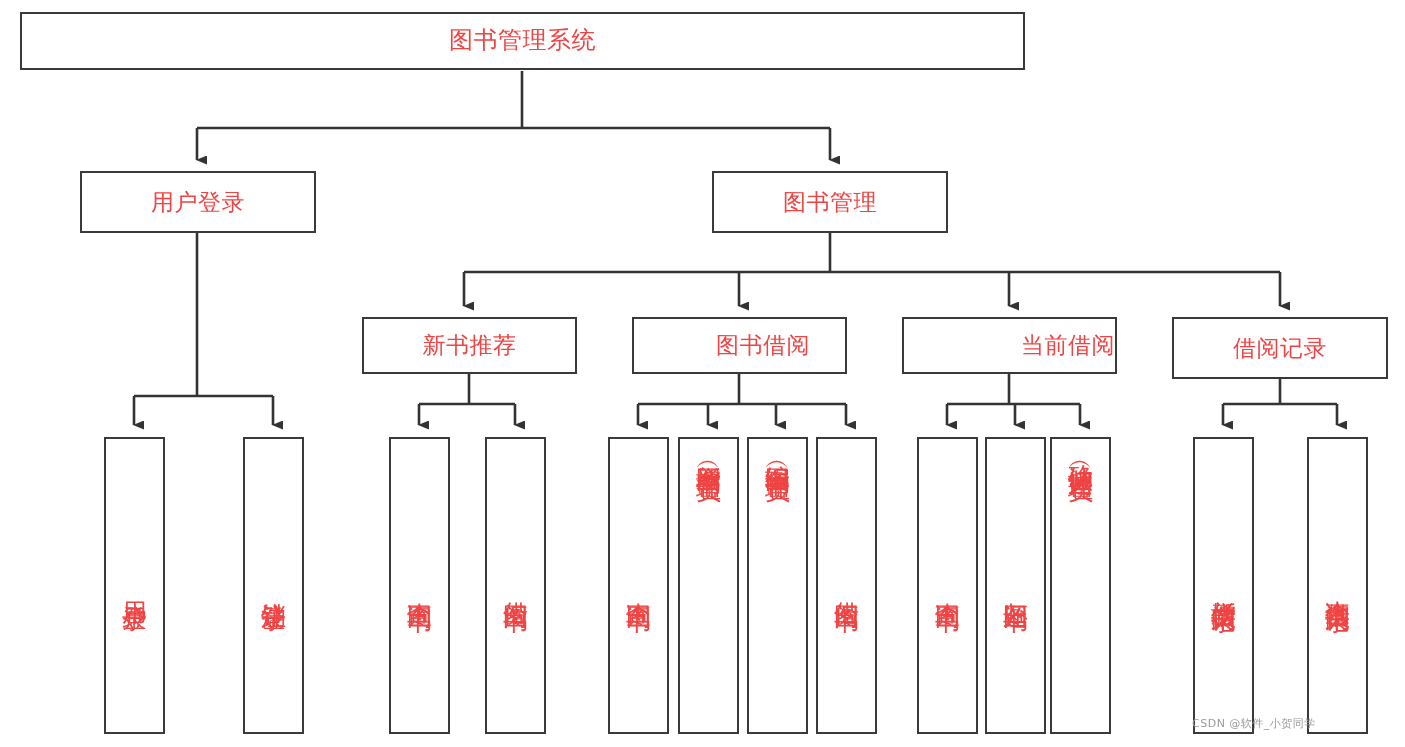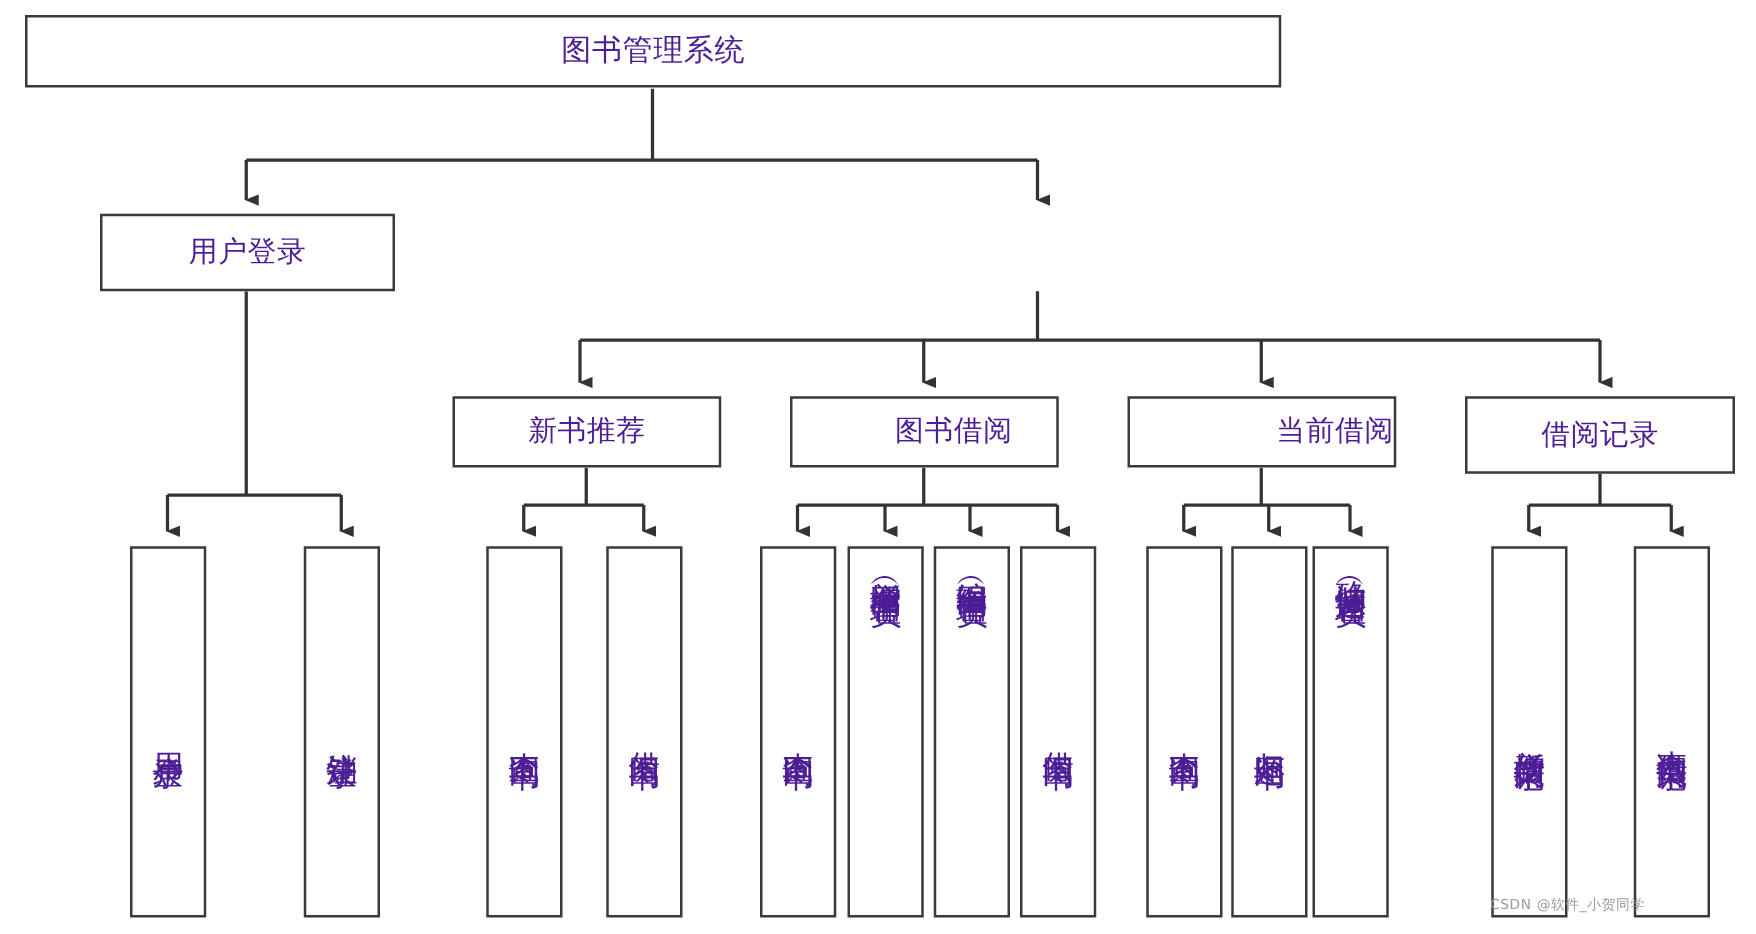--- a/index.html
+++ b/index.html
@@ -27,21 +27,21 @@
     pointer-events: none;
   }
   .node {
     position: absolute;
     box-sizing: border-box;
     border: 2.5px solid #3a3a3a;
     background: #ffffff;
     display: flex;
     align-items: center;
     justify-content: center;
-    color: #4c1d95;
+    color: #ef4444;
   }
   .node .label {
     display: block;
     line-height: 1.05;
     letter-spacing: 0.5px;
   }
   
   .node.h .label {
     writing-mode: horizontal-tb;
     font-size: 23px;
@@ -129,20 +129,23 @@
     </g>
   </svg>
 
   <div class="node h root" style="left:20px; top:12px; width:1005px; height:58px;">
     <span class="label">图书管理系统</span>
   </div>
 
   <div class="node h" style="left:80px; top:171px; width:236px; height:62px;">
     <span class="label">用户登录</span>
   </div>
+  <div class="node h" style="left:712px; top:171px; width:236px; height:62px;">
+    <span class="label">图书管理</span>
+  </div>
 
   <div class="node h" style="left:362px; top:317px; width:215px; height:57px;">
     <span class="label">新书推荐</span>
   </div>
   <div class="node h" style="left:632px; top:317px; width:215px; height:57px;padding-left:47px;">
     <span class="label">图书借阅</span>
   </div>
   <div class="node h" style="left:902px; top:317px; width:215px; height:57px;justify-content:flex-end;">
     <span class="label">当前借阅</span>
   </div>

